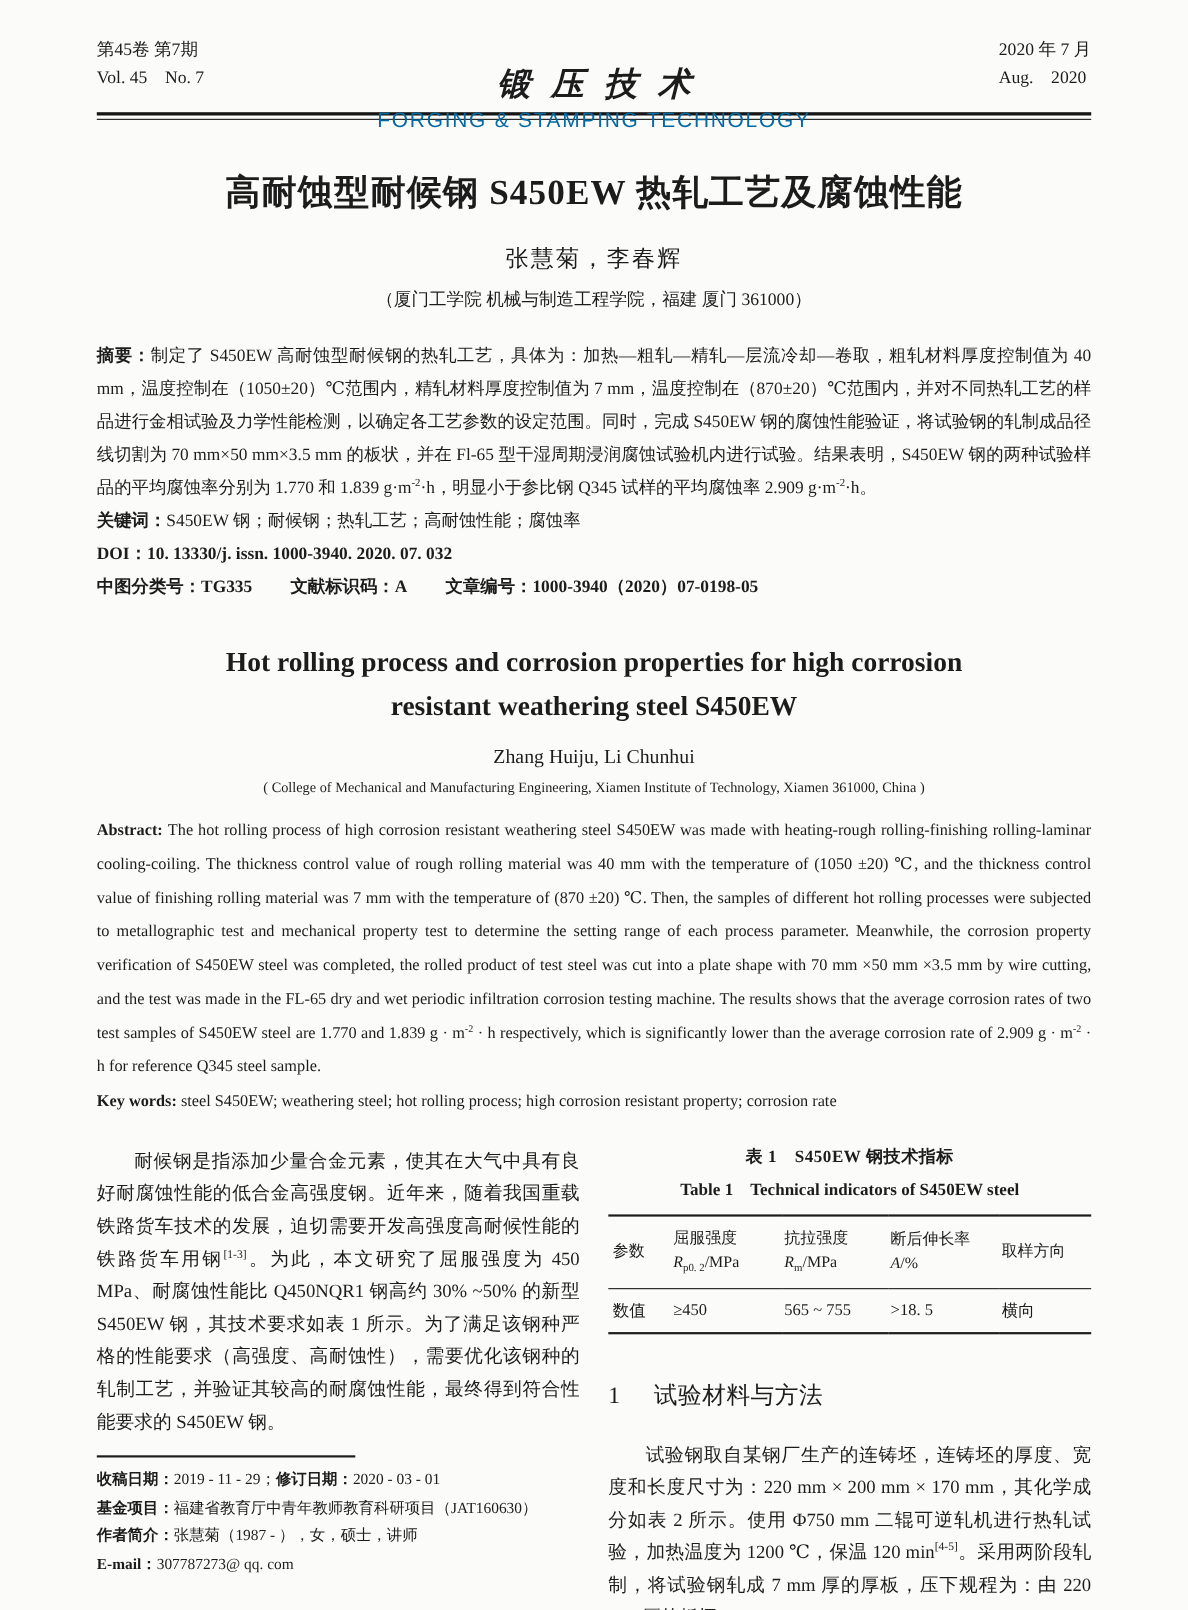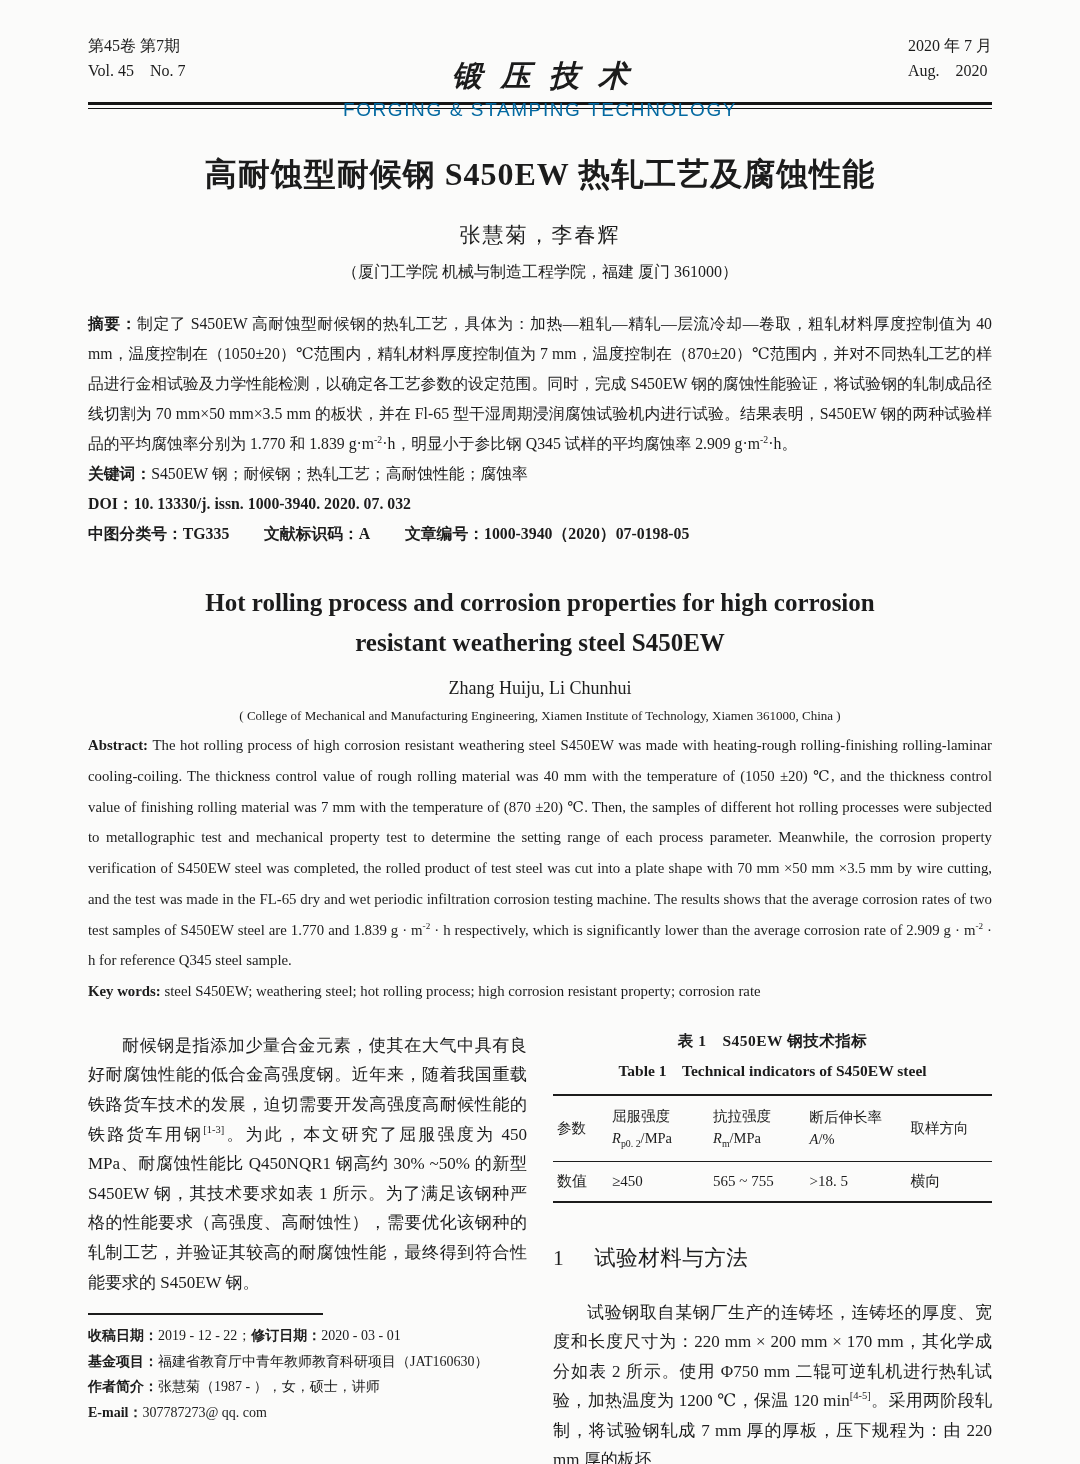--- a/index.html
+++ b/index.html
@@ -31,21 +31,21 @@
   .bold { font-weight: bold; }
   .doi-line { font-weight: bold; }
   .clc-line { font-weight: bold; }
   .clc-gap { display: inline-block; width: 2.2em; }
   .sup { font-size: 0.62em; vertical-align: super; line-height: 0; }
 
   
   .title-en { margin-top: 34px; text-align: center; font-size: 25px; font-weight: bold; line-height: 1.6; }
   .authors-en { margin-top: 15px; text-align: center; font-size: 18px; }
   .affil-en { margin-top: 9px; text-align: center; font-size: 13px; }
-  .abs-en { margin-top: 6px; font-size: 14.8px; line-height: 2.08; text-align: justify; }
+  .abs-en { margin-top: 16px; font-size: 14.8px; line-height: 2.08; text-align: justify; }
   .kw-en { font-size: 14.8px; line-height: 2.08; text-align: justify; }
 
   
   .columns { margin-top: 24px; display: flex; gap: 26px; }
   .col { width: 439px; }
   .body-para { font-size: 17px; line-height: 1.74; text-align: justify; text-indent: 2em; }
 
   
   .footnote { margin-top: 16px; }
   .fn-rule { width: 235px; border-top: 2px solid #1c1c1c; margin-bottom: 8px; }
@@ -116,21 +116,21 @@
 
   <p class="kw-en"><span class="bold">Key words: </span><span>steel S450EW; weathering steel; hot rolling process; high corrosion resistant property; corrosion rate</span></p>
 
   <div class="columns">
 
     <div class="col">
       <p class="body-para"><span>耐候钢是指添加少量合金元素，使其在大气中具有良好耐腐蚀性能的低合金高强度钢。近年来，随着我国重载铁路货车技术的发展，迫切需要开发高强度高耐候性能的铁路货车用钢</span><span class="sup">[1-3]</span><span>。为此，本文研究了屈服强度为 450 MPa、耐腐蚀性能比 Q450NQR1 钢高约 30% ~50% 的新型 S450EW 钢，其技术要求如表 1 所示。为了满足该钢种严格的性能要求（高强度、高耐蚀性），需要优化该钢种的轧制工艺，并验证其较高的耐腐蚀性能，最终得到符合性能要求的 S450EW 钢。</span></p>
 
       <div class="footnote">
         <div class="fn-rule"></div>
-        <div class="fn-line"><span class="bold">收稿日期：</span><span>2019 - 12 - 22；</span><span class="bold">修订日期：</span><span>2020 - 03 - 01</span></div>
+        <div class="fn-line"><span class="bold">收稿日期：</span><span>2019 - 11 - 29；</span><span class="bold">修订日期：</span><span>2020 - 03 - 01</span></div>
         <div class="fn-line"><span class="bold">基金项目：</span><span>福建省教育厅中青年教师教育科研项目（JAT160630）</span></div>
         <div class="fn-line"><span class="bold">作者简介：</span><span>张慧菊（1987 - ），女，硕士，讲师</span></div>
         <div class="fn-line"><span class="bold">E-mail：</span><span>307787273@ qq. com</span></div>
       </div>
     </div>
 
     <div class="col">
       <div class="tbl-cap-cn">表 1　S450EW 钢技术指标</div>
       <div class="tbl-cap-en">Table 1　Technical indicators of S450EW steel</div>
 

